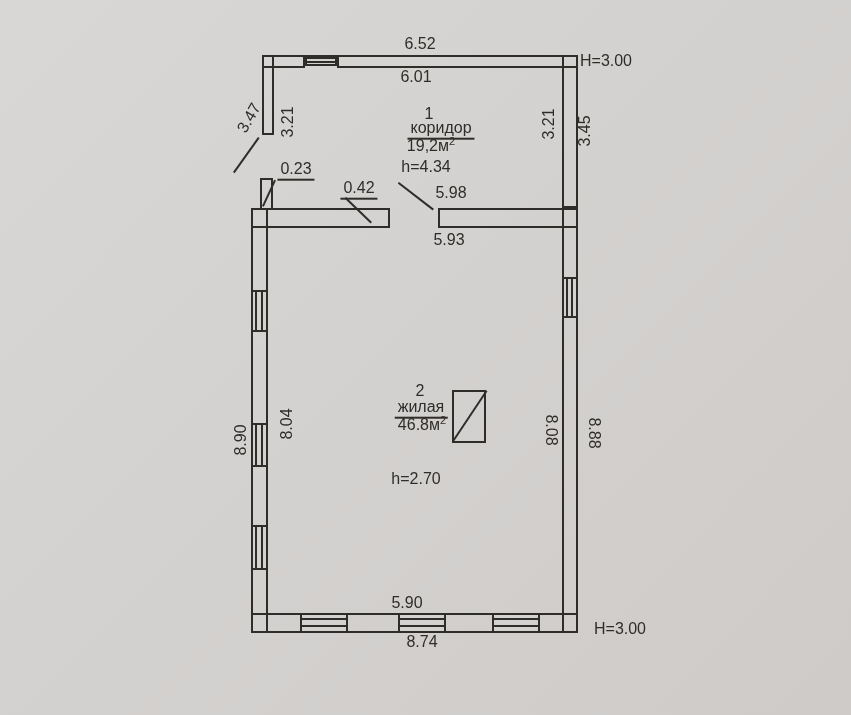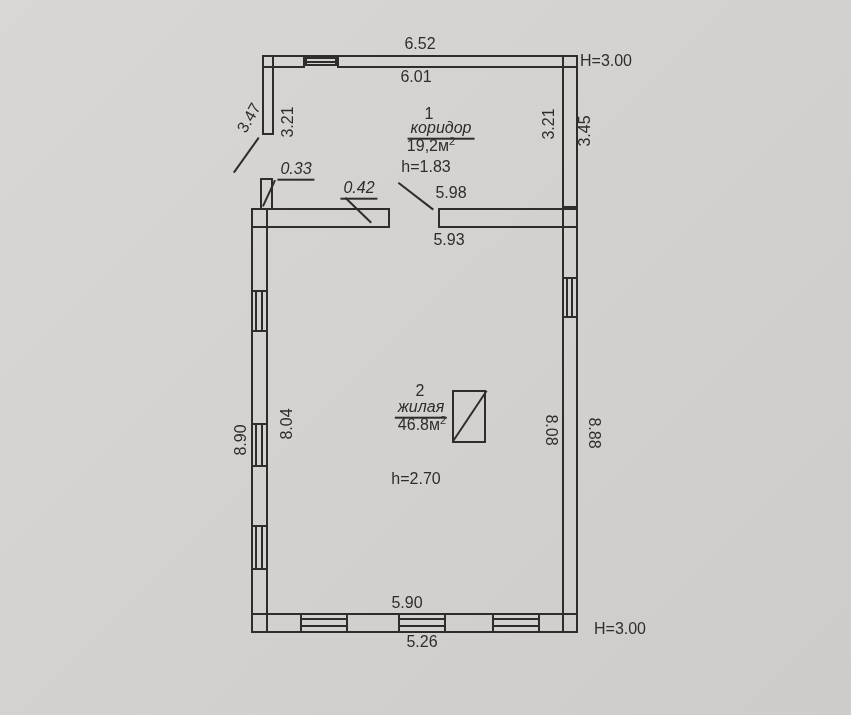--- a/index.html
+++ b/index.html
@@ -43,21 +43,21 @@
   }
   
   .t{
     position:absolute;transform:translate(-50%,-50%);
     font-size:16px;line-height:1.1;color:#2f2d2a;white-space:nowrap;
     letter-spacing:0px;
   }
   .rm90{transform:translate(-50%,-50%) rotate(-90deg);}
   .rp90{transform:translate(-50%,-50%) rotate(90deg);}
   .rm60{transform:translate(-50%,-50%) rotate(-60deg);}
-  .ul{border-bottom:2px solid #2f2d2a;padding:0 3px 1px 3px;font-style:italic;}
+  .ul{border-bottom:2px solid #2f2d2a;padding:0 3px 1px 3px;}
   .sup{font-size:11px;vertical-align:super;line-height:0;}
 </style>
 </head>
 <body>
 
 <div id="plan">
 
   <div class="w" style="left:262px;top:55px;width:43px;height:13px"></div>
   <div class="win-h" style="left:305px;top:55px;width:32px;height:11px"></div>
   <div class="w" style="left:337px;top:55px;width:241px;height:13px"></div>
@@ -94,33 +94,33 @@
   <div class="t" style="left:416px;top:77px">6.01</div>
   <div class="t" style="left:606px;top:61px">H=3.00</div>
   <div class="t rm60" style="left:249px;top:118px">3.47</div>
   <div class="t rm90" style="left:288px;top:122px">3.21</div>
   <div class="t rm90" style="left:549px;top:124px">3.21</div>
   <div class="t rm90" style="left:585px;top:131px">3.45</div>
 
   <div class="t" style="left:429px;top:114px">1</div>
   <div class="t ul" style="left:441px;top:129px">коридор</div>
   <div class="t" style="left:431px;top:146px"><span>19,2м</span><span class="sup">2</span></div>
-  <div class="t" style="left:426px;top:167px">h=1.83</div>
+  <div class="t" style="left:426px;top:167px">h=4.34</div>
 
-  <div class="t ul" style="left:296px;top:170px">0.33</div>
+  <div class="t ul" style="left:296px;top:170px">0.23</div>
   <div class="t ul" style="left:359px;top:189px">0.42</div>
   <div class="t" style="left:451px;top:193px">5.98</div>
   <div class="t" style="left:449px;top:240px">5.93</div>
 
   <div class="t rm90" style="left:241px;top:440px">8.90</div>
   <div class="t rm90" style="left:287px;top:424px">8.04</div>
   <div class="t rp90" style="left:551px;top:430px">8.08</div>
   <div class="t rp90" style="left:594px;top:433px">8.88</div>
   <div class="t" style="left:407px;top:603px">5.90</div>
-  <div class="t" style="left:422px;top:642px">5.26</div>
+  <div class="t" style="left:422px;top:642px">8.74</div>
   <div class="t" style="left:620px;top:629px">H=3.00</div>
 
   <div class="t" style="left:420px;top:391px">2</div>
   <div class="t ul" style="left:421px;top:408px">жилая</div>
   <div class="t" style="left:422px;top:425px"><span>46.8м</span><span class="sup">2</span></div>
   <div class="t" style="left:416px;top:479px">h=2.70</div>
 
 </div>
 
 </body></html>

